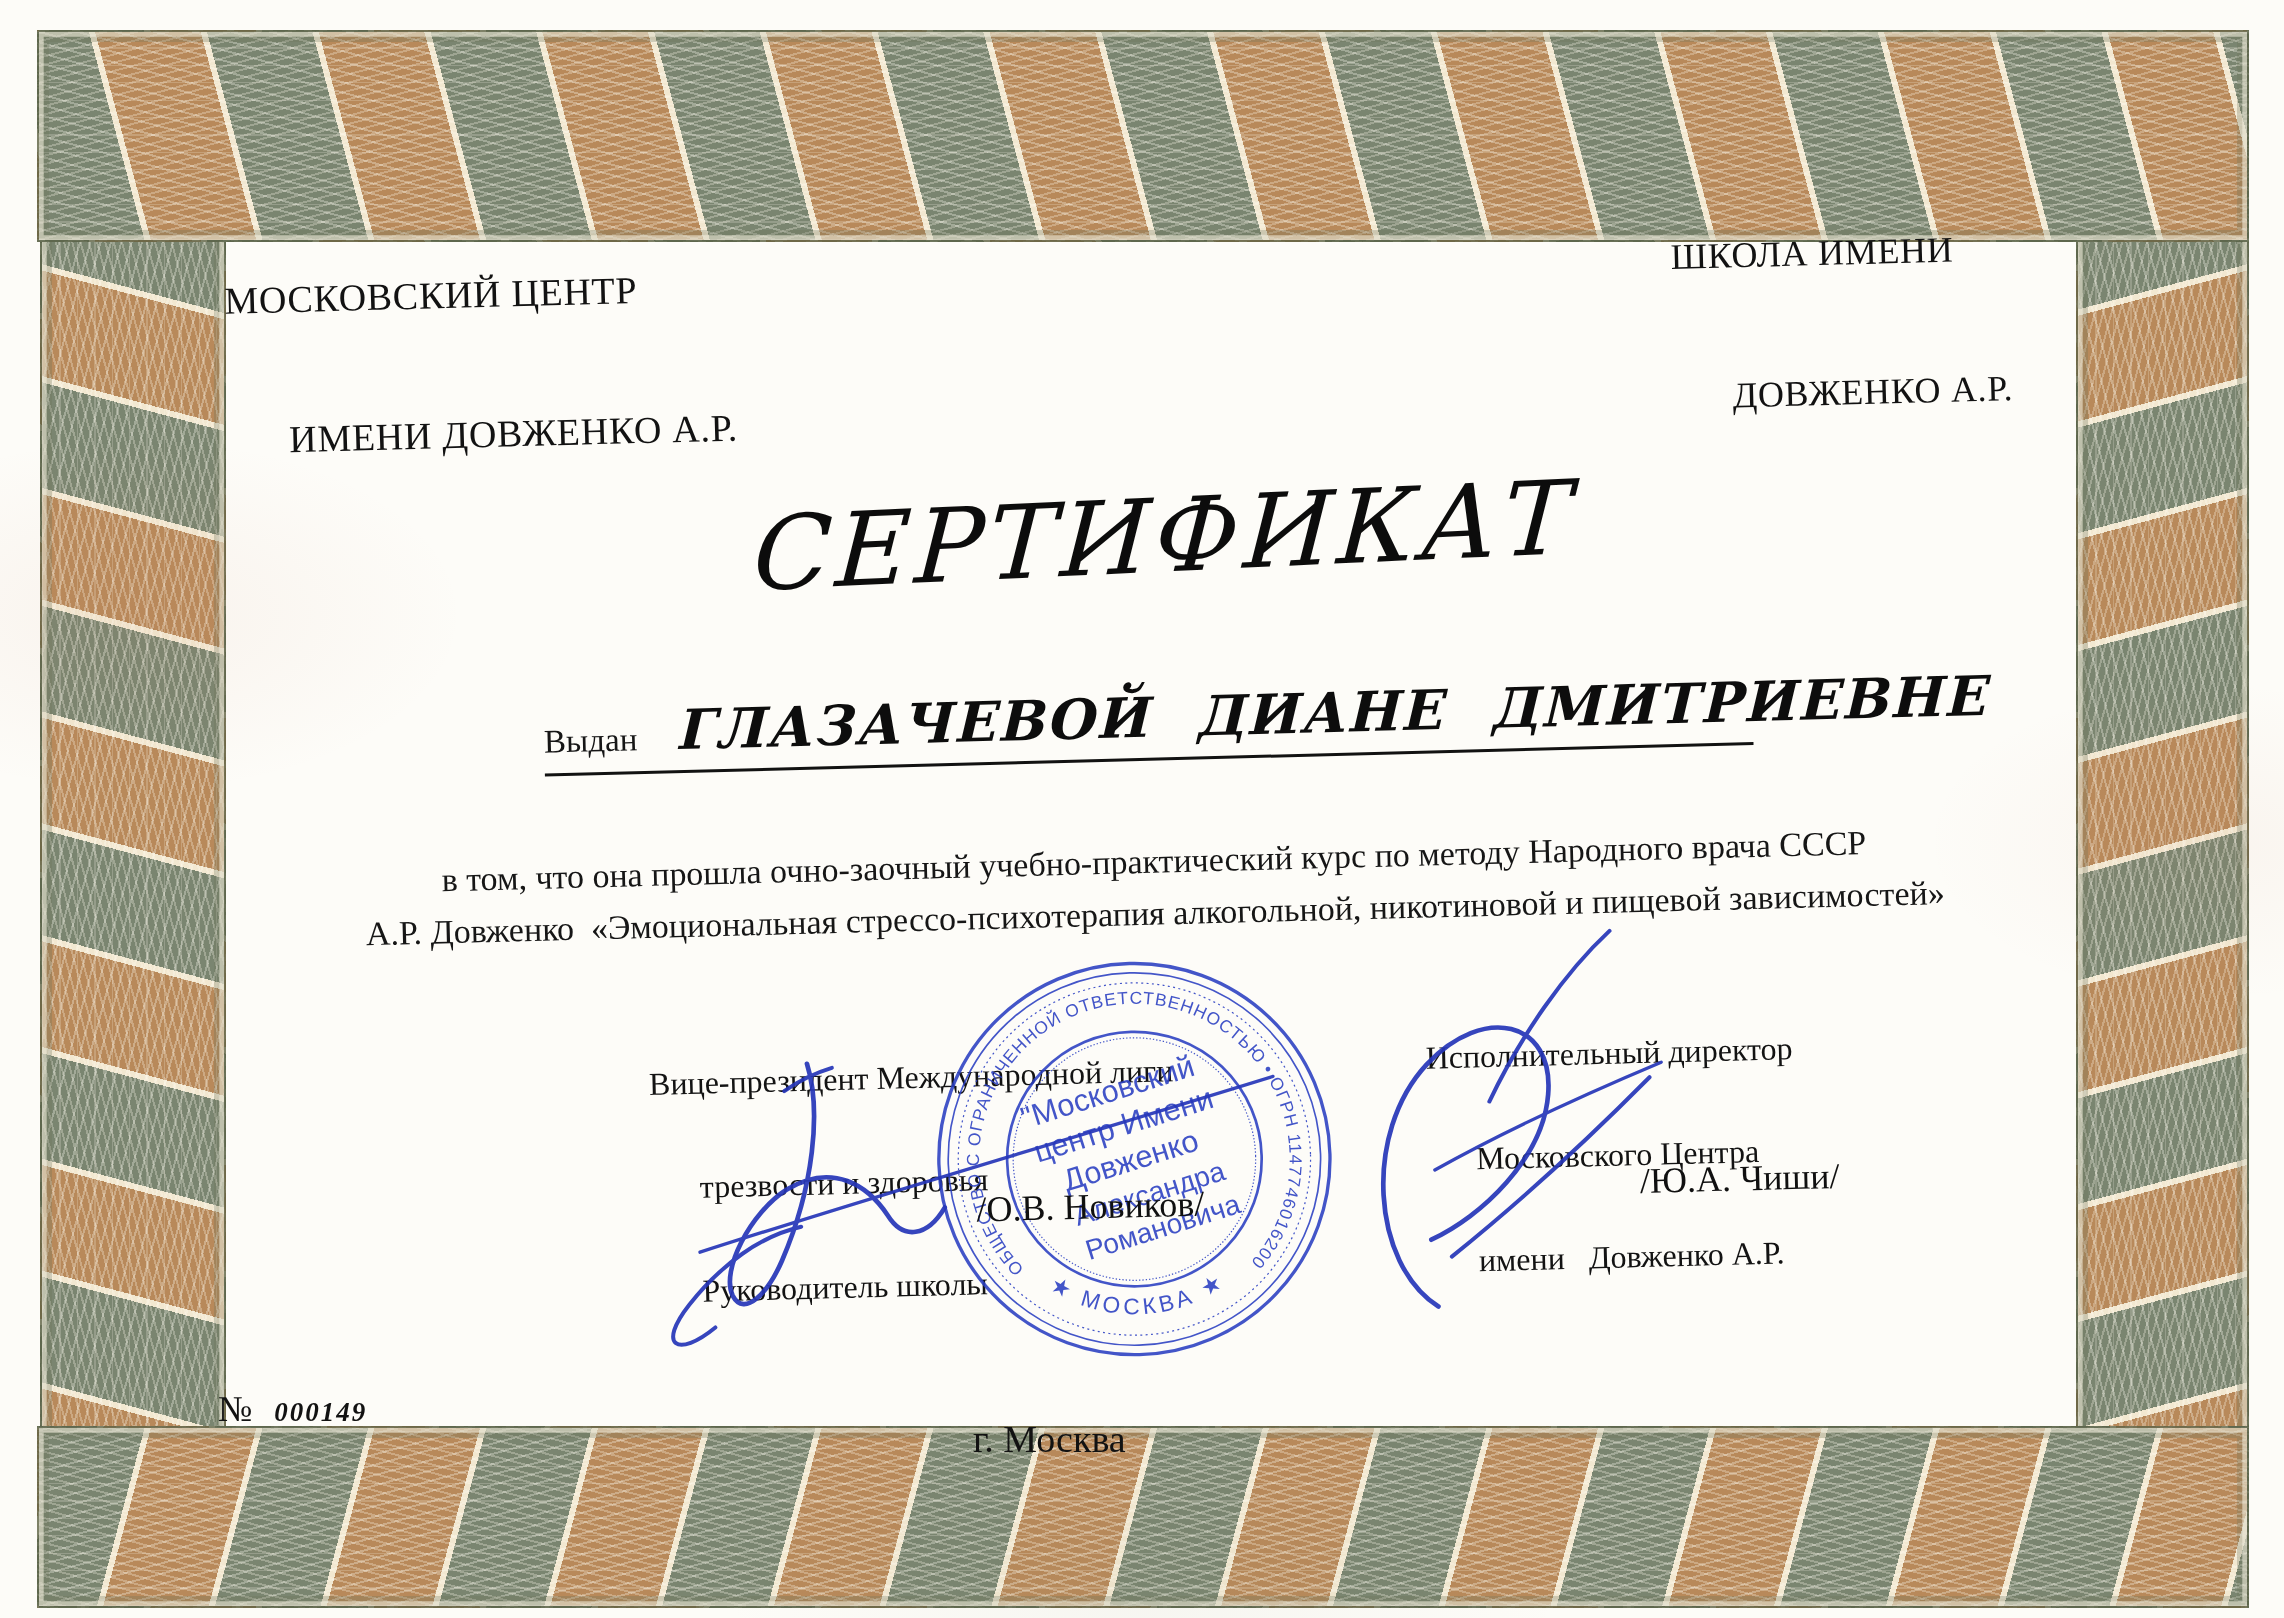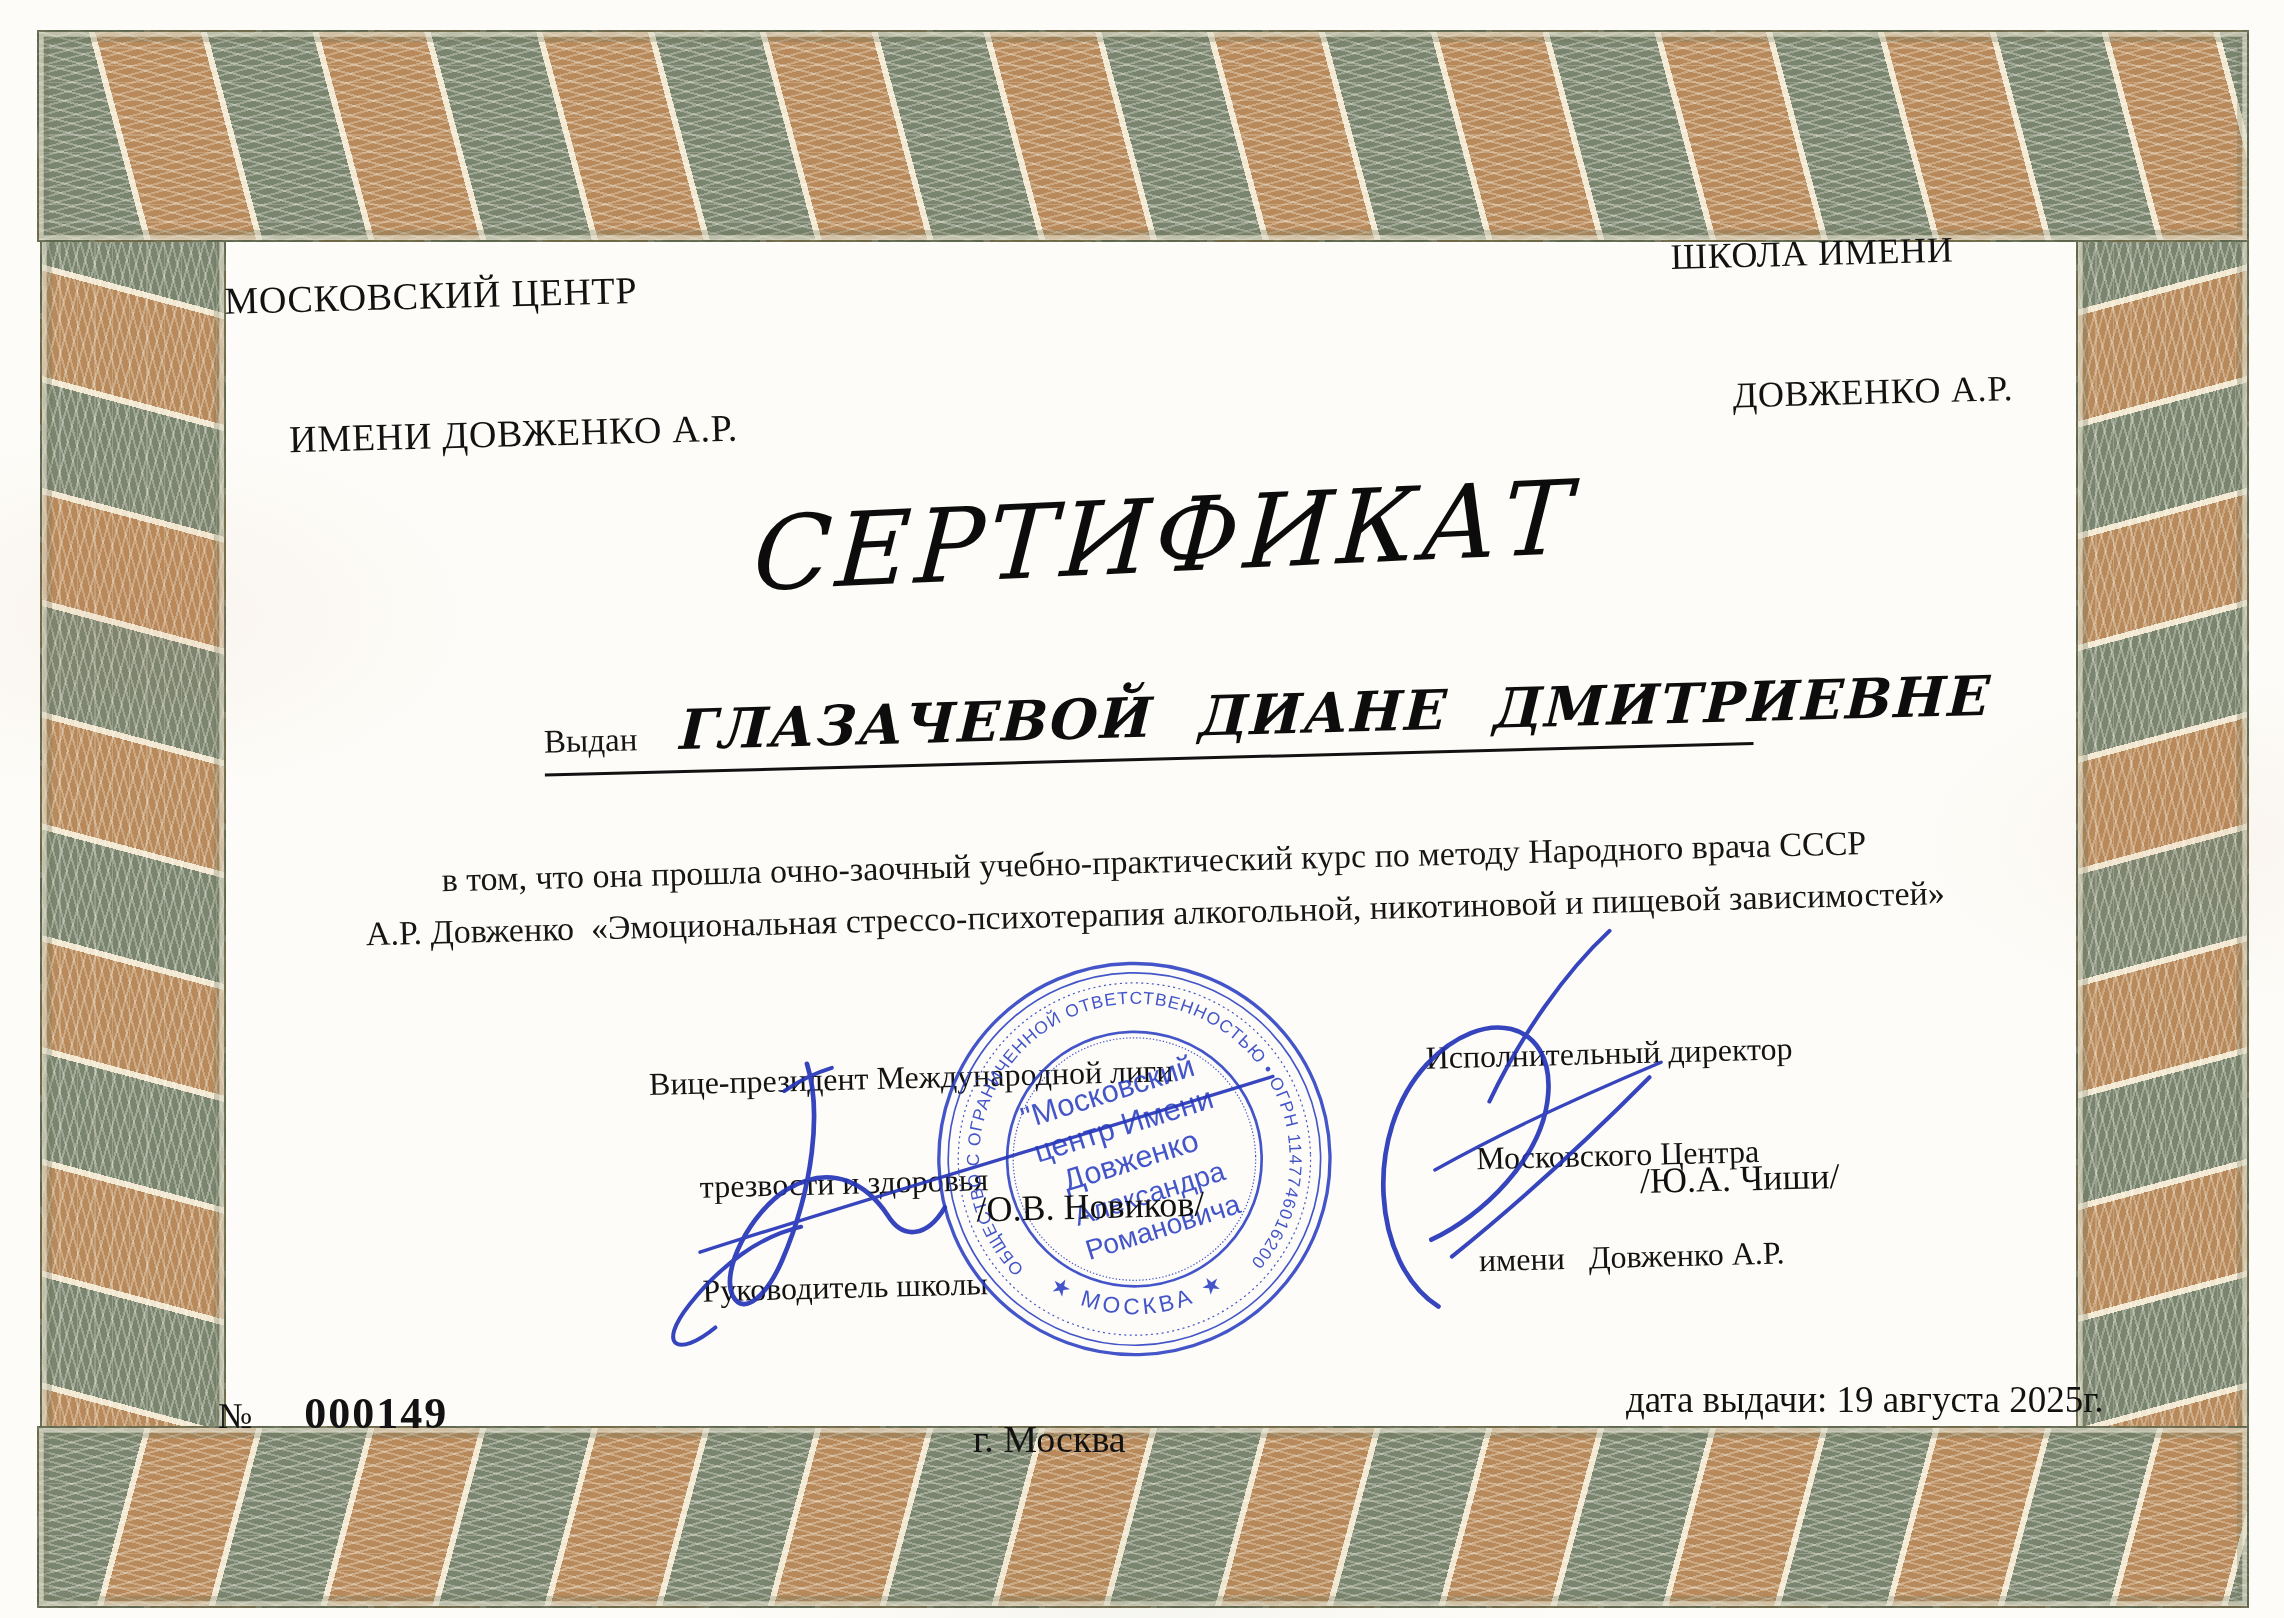--- a/index.html
+++ b/index.html
@@ -89,21 +89,21 @@
   .sigblock.left {left:642px;top:1045px;}
   .sigblock.right{left:1419px;top:1040px;line-height:51px;}
   .signame{position:absolute;z-index:6;font-size:36px;color:#101010;white-space:pre;}
   .signame.left {left:966px;top:1184px;}
   .signame.right{left:1630px;top:1173px;}
   .overlay-svg{position:absolute;inset:0;z-index:5;pointer-events:none;}
   
   .footer-item{position:absolute;z-index:4;font-size:38px;color:#121212;white-space:pre;}
   .f-num{left:218px;top:1388px;display:flex;align-items:baseline;}
   .f-num .no{font-size:36px;}
-  .f-num .val{font-weight:bold;font-size:44px;letter-spacing:2px;margin-left:52px;}
+  .f-num .val{font-weight:bold;font-size:27px;letter-spacing:2px;margin-left:22px;font-style:italic;}
   .f-city{left:973px;top:1377px;margin-top:40px;}
   .f-date{left:1626px;top:1378px;font-size:37px;}
 </style>
 </head>
 <body>
 
 <div class="page">
 
   <div class="strip v b-left"></div>
   <div class="strip v alt b-right"></div>
@@ -182,16 +182,15 @@
 
     <div class="signame left">/О.В. Новиков/</div>
     <div class="signame right">/Ю.А. Чиши/</div>
   </div>
 
   <div class="footer-item f-num">
     <span class="no">№</span>
     <span class="val">000149</span>
   </div>
   <div class="footer-item f-city">г. Москва</div>
-  <div class="footer-item f-date">дата выдачи: 19 августа 2025г.</div>
 
 </div>
 
 
 </body></html>

